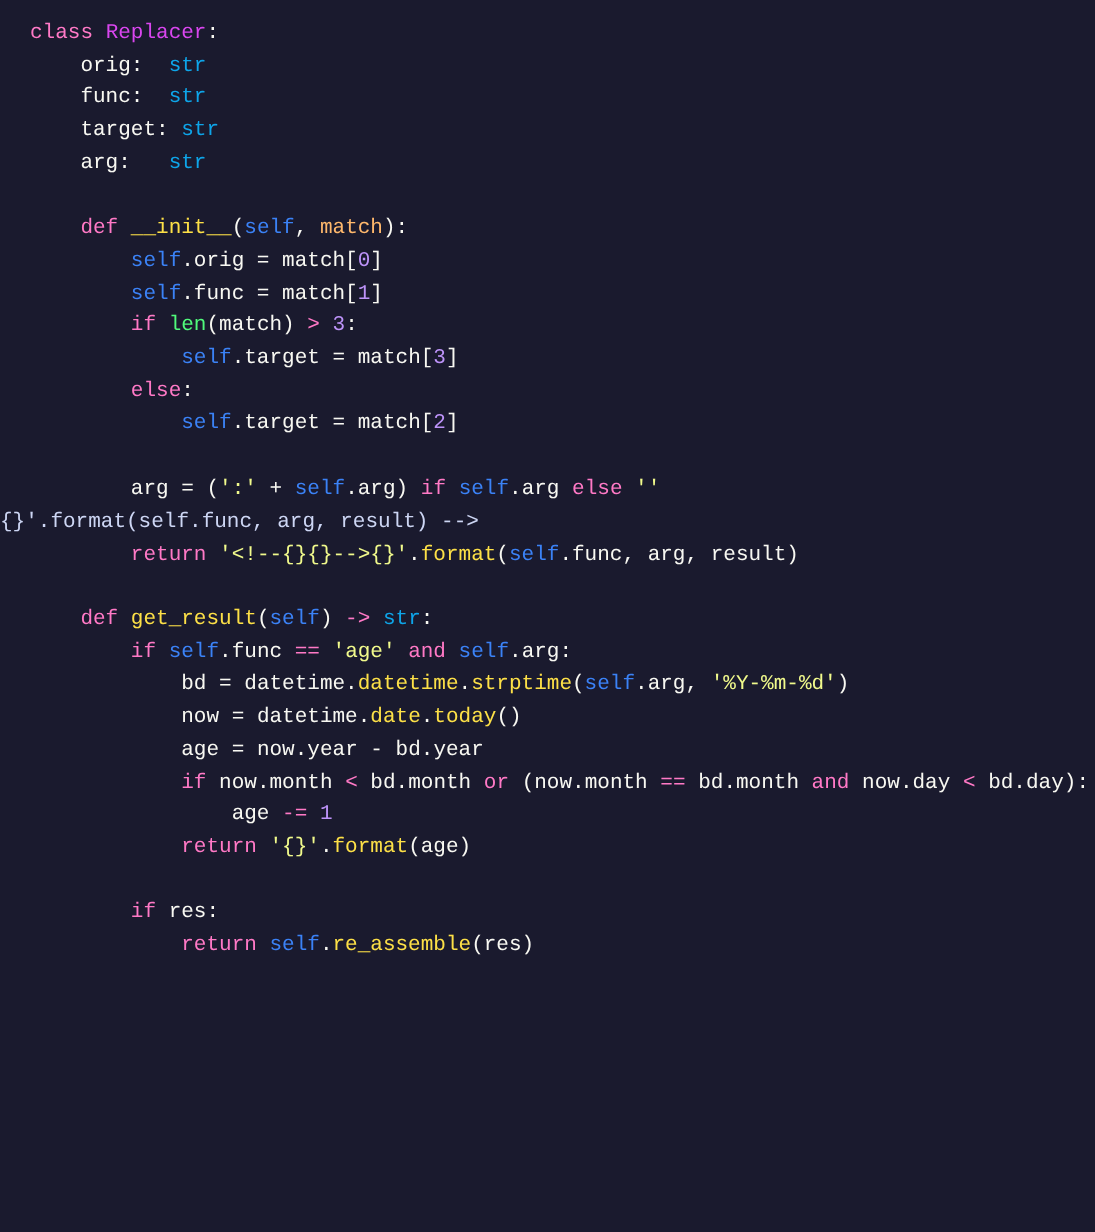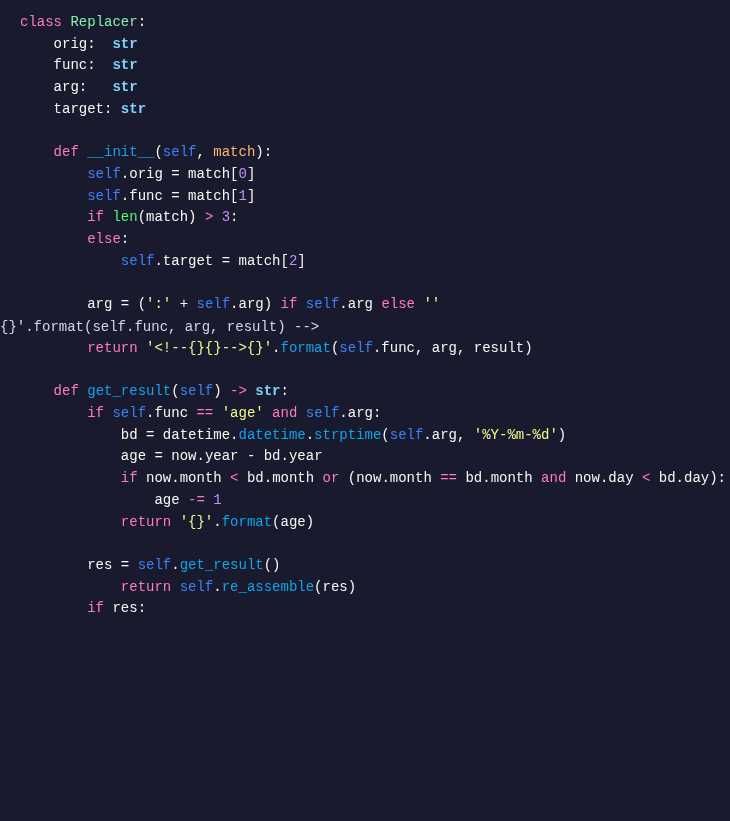--- a/index.html
+++ b/index.html
@@ -37,67 +37,68 @@
     }
 
     
     .kw { color: #ff79c6; }          
     .kw-blue { color: #3b82f6; }   
     .str { color: #f1fa8c; }         
     .num { color: #bd93f9; }         
     .op { color: #ff79c6; }          
     .builtin { color: #50fa7b; }
     .plain { color: #f8f8f2; }
-    .type-ann { color: #7dd3fc; font-weight: bold; }    
+    .type-ann { color: #0ea5e9; }    
     .param { color: #ffb86c; }       
     .attr { color: #f8f8f2; }
     .arrow { color: #ff79c6; }
-    .method { color: #0ea5e9; }      
-    .classname { color: #86efac; }
+    .method { color: #fde047; }      
+    .classname { color: #d946ef; }
     .fieldname { color: #f8f8f2; }
     .var { color: #f8f8f2; }
   </style>
 </head>
 <body>
 
 <div class="code-container">
 
   
   <span class="code-line"><span class="kw">class</span> <span class="classname">Replacer</span><span class="plain">:</span></span>
 
   
   <span class="code-line">    <span class="fieldname">orig</span><span class="plain">:  </span><span class="type-ann">str</span></span>
 
   
   <span class="code-line">    <span class="fieldname">func</span><span class="plain">:  </span><span class="type-ann">str</span></span>
 
   
-  <span class="code-line">    <span class="fieldname">arg</span><span class="plain">:   </span><span class="type-ann">str</span></span>
+  <span class="code-line">    <span class="fieldname">target</span><span class="plain">: </span><span class="type-ann">str</span></span>
 
   
-  <span class="code-line">    <span class="fieldname">target</span><span class="plain">: </span><span class="type-ann">str</span></span>
+  <span class="code-line">    <span class="fieldname">arg</span><span class="plain">:   </span><span class="type-ann">str</span></span>
 
   
   <span class="code-line"> </span>
 
   
   <span class="code-line">    <span class="kw">def</span> <span class="method">__init__</span><span class="plain">(</span><span class="kw-blue">self</span><span class="plain">, </span><span class="param">match</span><span class="plain">):</span></span>
 
   
   <span class="code-line">        <span class="kw-blue">self</span><span class="plain">.</span><span class="attr">orig</span><span class="plain"> = </span><span class="var">match</span><span class="plain">[</span><span class="num">0</span><span class="plain">]</span></span>
 
   
   <span class="code-line">        <span class="kw-blue">self</span><span class="plain">.</span><span class="attr">func</span><span class="plain"> = </span><span class="var">match</span><span class="plain">[</span><span class="num">1</span><span class="plain">]</span></span>
 
   
   <span class="code-line">        <span class="kw">if</span> <span class="builtin">len</span><span class="plain">(</span><span class="var">match</span><span class="plain">) </span><span class="op">&gt;</span><span class="plain"> </span><span class="num">3</span><span class="plain">:</span></span>
 
   
 
   
+  <span class="code-line">            <span class="kw-blue">self</span><span class="plain">.</span><span class="attr">target</span><span class="plain"> = </span><span class="var">match</span><span class="plain">[</span><span class="num">3</span><span class="plain">]</span></span>
 
   
   <span class="code-line">        <span class="kw">else</span><span class="plain">:</span></span>
 
   
   <span class="code-line">            <span class="kw-blue">self</span><span class="plain">.</span><span class="attr">target</span><span class="plain"> = </span><span class="var">match</span><span class="plain">[</span><span class="num">2</span><span class="plain">]</span></span>
 
   
   <span class="code-line"> </span>
 
@@ -115,40 +116,40 @@
   
   <span class="code-line">    <span class="kw">def</span> <span class="method">get_result</span><span class="plain">(</span><span class="kw-blue">self</span><span class="plain">) </span><span class="arrow">-&gt;</span><span class="plain"> </span><span class="type-ann">str</span><span class="plain">:</span></span>
 
   
   <span class="code-line">        <span class="kw">if</span><span class="plain"> </span><span class="kw-blue">self</span><span class="plain">.</span><span class="attr">func</span><span class="plain"> </span><span class="op">==</span><span class="plain"> </span><span class="str">'age'</span><span class="plain"> </span><span class="kw">and</span><span class="plain"> </span><span class="kw-blue">self</span><span class="plain">.</span><span class="attr">arg</span><span class="plain">:</span></span>
 
   
   <span class="code-line">            <span class="var">bd</span><span class="plain"> = </span><span class="var">datetime</span><span class="plain">.</span><span class="method">datetime</span><span class="plain">.</span><span class="method">strptime</span><span class="plain">(</span><span class="kw-blue">self</span><span class="plain">.</span><span class="attr">arg</span><span class="plain">, </span><span class="str">'%Y-%m-%d'</span><span class="plain">)</span></span>
 
   
+  <span class="code-line">            <span class="var">now</span><span class="plain"> = </span><span class="var">datetime</span><span class="plain">.</span><span class="method">date</span><span class="plain">.</span><span class="method">today</span><span class="plain">()</span></span>
 
   
   <span class="code-line">            <span class="var">age</span><span class="plain"> = </span><span class="var">now</span><span class="plain">.</span><span class="attr">year</span><span class="plain"> - </span><span class="var">bd</span><span class="plain">.</span><span class="attr">year</span></span>
 
   
   <span class="code-line">            <span class="kw">if</span><span class="plain"> </span><span class="var">now</span><span class="plain">.</span><span class="attr">month</span><span class="plain"> </span><span class="op">&lt;</span><span class="plain"> </span><span class="var">bd</span><span class="plain">.</span><span class="attr">month</span><span class="plain"> </span><span class="kw">or</span><span class="plain"> (</span><span class="var">now</span><span class="plain">.</span><span class="attr">month</span><span class="plain"> </span><span class="op">==</span><span class="plain"> </span><span class="var">bd</span><span class="plain">.</span><span class="attr">month</span><span class="plain"> </span><span class="kw">and</span><span class="plain"> </span><span class="var">now</span><span class="plain">.</span><span class="attr">day</span><span class="plain"> </span><span class="op">&lt;</span><span class="plain"> </span><span class="var">bd</span><span class="plain">.</span><span class="attr">day</span><span class="plain">):</span></span>
 
   
   <span class="code-line">                <span class="var">age</span><span class="plain"> </span><span class="op">-=</span><span class="plain"> </span><span class="num">1</span></span>
 
   
   <span class="code-line">            <span class="kw">return</span><span class="plain"> </span><span class="str">'{}'</span><span class="plain">.</span><span class="method">format</span><span class="plain">(</span><span class="var">age</span><span class="plain">)</span></span>
 
   
   <span class="code-line"> </span>
 
   
 
   
-  <span class="code-line">        <span class="var">res</span><span class="plain"> = </span><span class="kw-blue">self</span><span class="plain">.</span><span class="method">get_result</span><span class="plain">()</span></span>
+
+  
+  <span class="code-line">        <span class="kw">if</span><span class="plain"> </span><span class="var">res</span><span class="plain">:</span></span>
 
   
   <span class="code-line">            <span class="kw">return</span><span class="plain"> </span><span class="kw-blue">self</span><span class="plain">.</span><span class="method">re_assemble</span><span class="plain">(</span><span class="var">res</span><span class="plain">)</span></span>
 
-  
-  <span class="code-line">        <span class="kw">if</span><span class="plain"> </span><span class="var">res</span><span class="plain">:</span></span>
-
 </div>
 
 </body></html>

